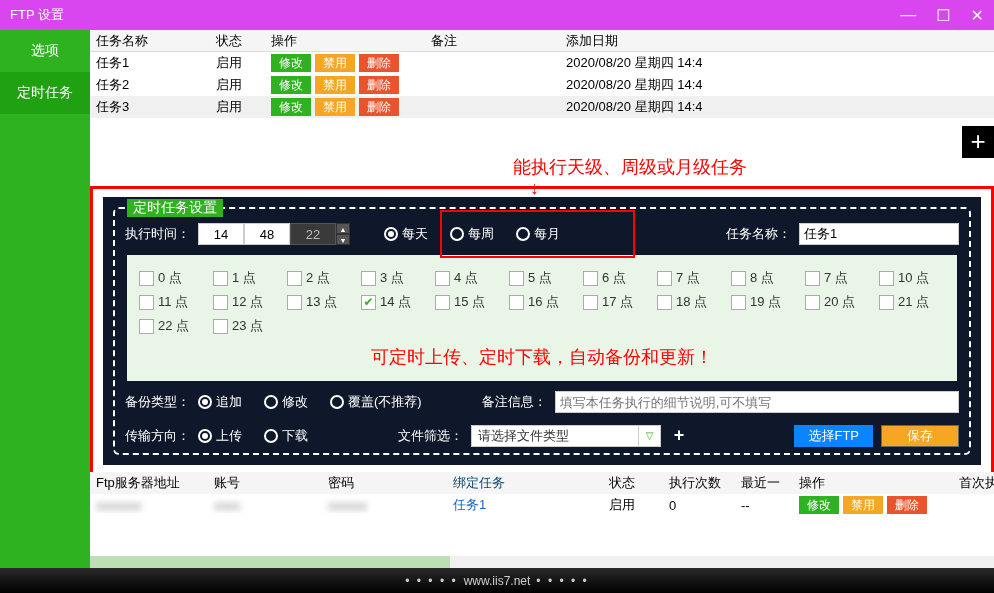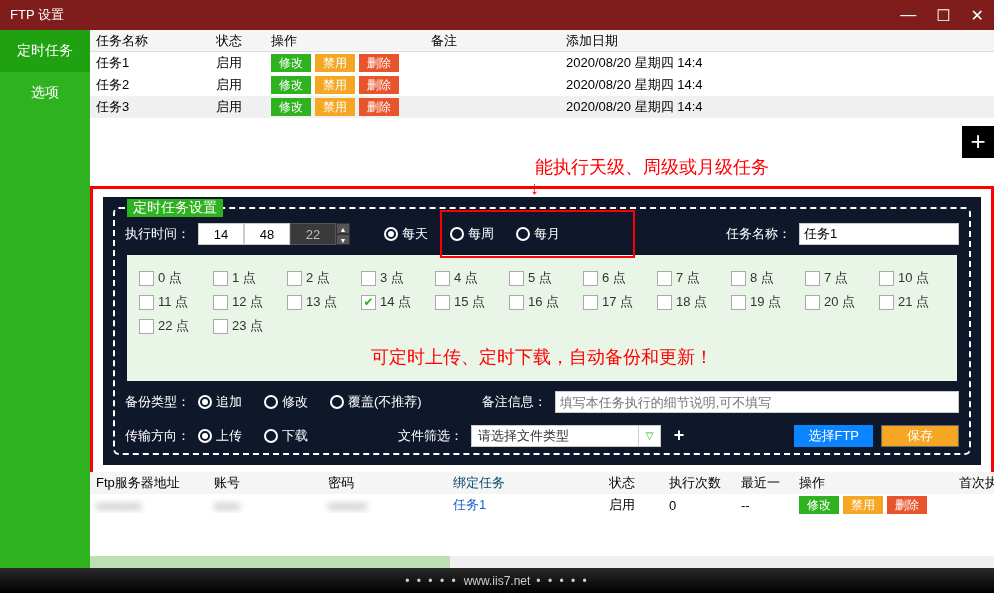--- a/index.html
+++ b/index.html
@@ -1,18 +1,18 @@
 <!DOCTYPE html>
 <html><head>
 <meta charset="utf-8">
 <style>
 * { box-sizing: border-box; margin: 0; padding: 0; font-family: "Microsoft YaHei", sans-serif; }
 body { background: #f0f0f0; overflow: hidden; }
 .window { width: 994px; height: 593px; background: #fff; display: flex; flex-direction: column; position: relative; }
-.title-bar { height: 30px; background: #7f1d1d; color: #fff; display: flex; align-items: center; padding: 0 10px; font-size: 13px; }
+.title-bar { height: 30px; background: #d946ef; color: #fff; display: flex; align-items: center; padding: 0 10px; font-size: 13px; }
 .title-bar .title { flex: 1; }
 .title-bar .win-btns { display: flex; gap: 20px; font-size: 16px; }
 .title-bar .win-btns span { cursor: pointer; }
 .main { flex: 1; display: flex; min-height: 0; }
 .sidebar { width: 90px; background: #2fb21f; color: #fff; display: flex; flex-direction: column; font-size: 14px; }
 .sidebar .tab { padding: 12px 0; text-align: center; cursor: pointer; }
 .sidebar .tab.active { background: #1fa111; }
 .content { flex: 1; display: flex; flex-direction: column; min-width: 0; position: relative; }
 .task-table { font-size: 13px; }
 .task-table .hdr, .task-table .row { display: flex; align-items: center; height: 22px; }
@@ -22,21 +22,21 @@
 .c-name { width: 120px; }
 .c-status { width: 55px; }
 .c-ops { width: 160px; display: flex; gap: 4px; }
 .c-remark { width: 135px; }
 .c-date { flex: 1; }
 .btn-sm { padding: 0 8px; height: 18px; line-height: 18px; color: #fff; font-size: 12px; cursor: pointer; border: none; }
 .btn-green { background: #2fb21f; }
 .btn-orange { background: #f5a623; }
 .btn-red { background: #e8542c; }
 .add-btn { position: absolute; right: 0; top: 96px; width: 32px; height: 32px; background: #000; color: #fff; font-size: 26px; line-height: 30px; text-align: center; cursor: pointer; }
-.annot1 { position: absolute; left: 445px; top: 125px; color: #f00; font-size: 18px; font-weight: 400; }
+.annot1 { position: absolute; left: 423px; top: 125px; color: #f00; font-size: 18px; font-weight: 400; }
 .annot-box1 { position: absolute; left: 350px; top: 180px; width: 195px; height: 48px; border: 2px solid #f00; pointer-events: none; z-index: 5; }
 .arrow-down { position: absolute; left: 440px; top: 148px; color: #f00; font-size: 18px; }
 .panel-wrap { position: absolute; left: 0; top: 156px; right: 0; border: 3px solid #f00; padding: 8px 10px; }
 .panel { background: #0f172a; padding: 10px 14px 12px; position: relative; }
 .fieldset-border { position: absolute; inset: 10px; border: 2px dashed #fff; border-radius: 6px; pointer-events: none; }
 .legend { position: absolute; top: 2px; left: 24px; background: #2fb21f; padding: 0 6px; color: #fff; font-size: 14px; z-index: 2; }
 .panel-row { display: flex; align-items: center; color: #fff; font-size: 13px; padding: 6px 8px; gap: 8px; position: relative; z-index: 2; }
 .lbl { white-space: nowrap; }
 .spinner { display: flex; align-items: center; }
 .spinner input { width: 46px; height: 22px; text-align: center; border: 1px solid #ccc; font-size: 13px; }
@@ -81,22 +81,22 @@
   <div class="title-bar">
     <span class="title">FTP 设置</span>
     <div class="win-btns">
       <span>—</span>
       <span>☐</span>
       <span>✕</span>
     </div>
   </div>
   <div class="main">
     <div class="sidebar">
+      <div class="tab">选项</div>
       <div class="tab active">定时任务</div>
-      <div class="tab">选项</div>
     </div>
     <div class="content">
       <div class="task-table">
         <div class="hdr">
           <div class="col c-name">任务名称</div>
           <div class="col c-status">状态</div>
           <div class="col c-ops">操作</div>
           <div class="col c-remark">备注</div>
           <div class="col c-date">添加日期</div>
         </div>

